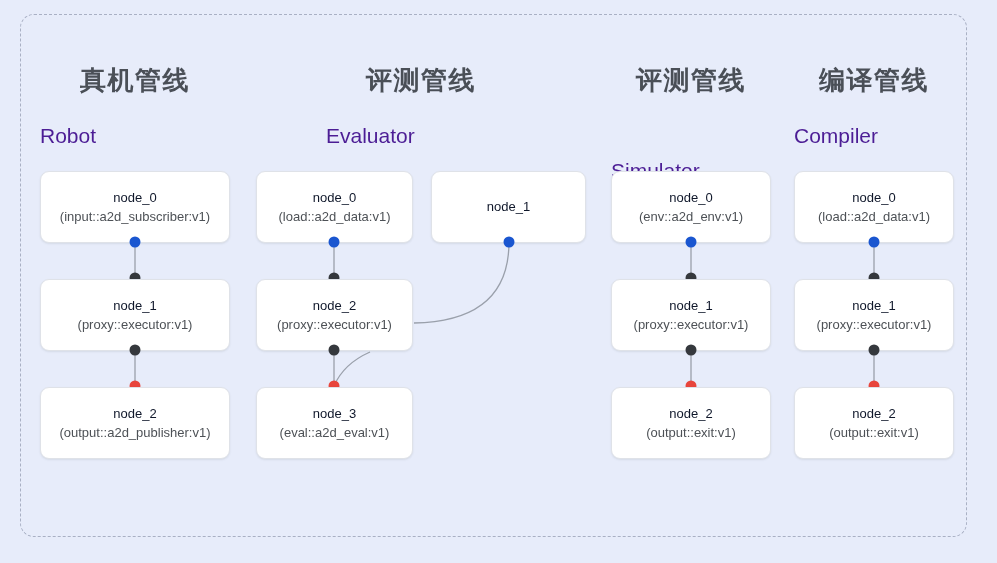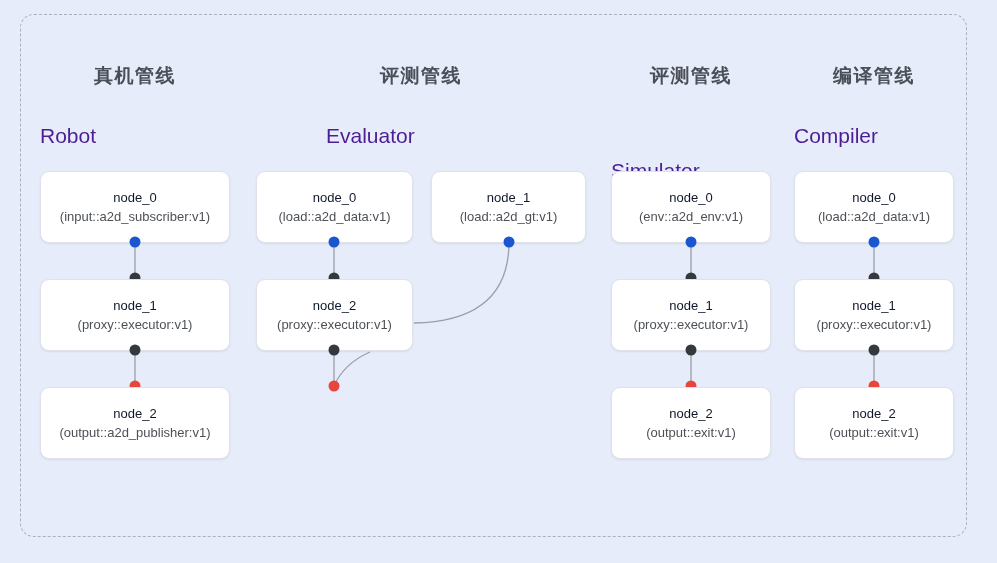--- a/index.html
+++ b/index.html
@@ -27,21 +27,21 @@
     width: 947px;
     height: 523px;
     box-sizing: border-box;
     border: 1.6px dashed #a9b0c4;
     border-radius: 14px;
     pointer-events: none;
   }
   .col-title {
     position: absolute;
     text-align: center;
-    font-size: 19px;
+    font-size: 26px;
     font-weight: bold;
     color: #4a4f57;
     letter-spacing: 1.5px;
     white-space: nowrap;
   }
   .col-subtitle {
     position: absolute;
     text-align: left;
     font-size: 21px;
     font-weight: normal;
@@ -149,32 +149,35 @@
   <div class="col-subtitle" style="left:326px; top:124px; width:190px;">Evaluator</div>
 
   <div class="node-box" style="left:256px; top:171px; width:157px; height:72px;">
     <div class="node-name">node_0</div>
     <div class="node-type">(load::a2d_data:v1)</div>
   </div>
   <div class="port port-out-blue" style="left:334px; top:242px;"></div>
 
   <div class="node-box" style="left:431px; top:171px; width:155px; height:72px;">
     <div class="node-name">node_1</div>
-    <div class="node-type">(load::a2d_gt:v1)</div>
   </div>
   <div class="port port-out-blue" style="left:509px; top:242px;"></div>
 
   <div class="port port-in-dark" style="left:334px; top:278px;"></div>
   <div class="node-box" style="left:256px; top:279px; width:157px; height:72px;">
     <div class="node-name">node_2</div>
     <div class="node-type">(proxy::executor:v1)</div>
   </div>
   <div class="port port-out-dark" style="left:334px; top:350px;"></div>
 
   <div class="port port-in-red" style="left:334px; top:386px;"></div>
+  <div class="node-box" style="left:256px; top:387px; width:157px; height:72px;">
+    <div class="node-name">node_3</div>
+    <div class="node-type">(eval::a2d_eval:v1)</div>
+  </div>
 
   <div class="col-title" style="left:611px; top:63px; width:160px;">评测管线</div>
   <div class="col-subtitle" style="left:611px; top:124px; width:160px;margin-top:35px;">Simulator</div>
 
   <div class="node-box" style="left:611px; top:171px; width:160px; height:72px;">
     <div class="node-name">node_0</div>
     <div class="node-type">(env::a2d_env:v1)</div>
   </div>
   <div class="port port-out-blue" style="left:691px; top:242px;"></div>
 

